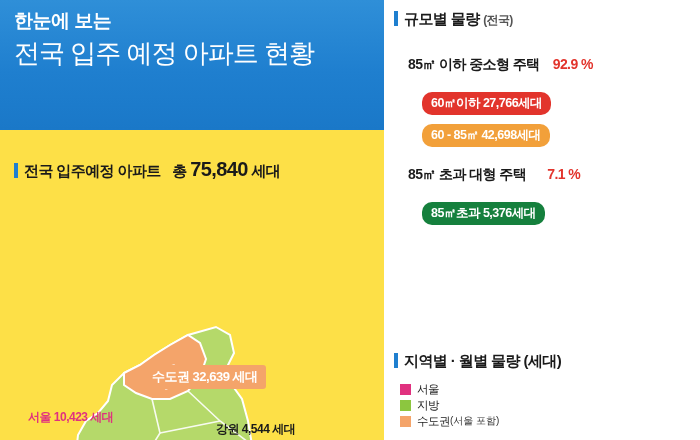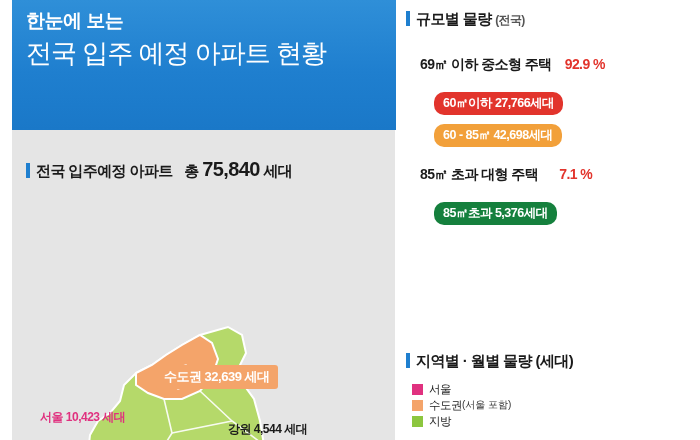--- a/index.html
+++ b/index.html
@@ -2,42 +2,42 @@
 <html><head>
 <meta charset="utf-8">
 <style>
   html,body{margin:0;padding:0;}
   body{
     width:700px;height:440px;overflow:hidden;
     font-family:"Liberation Sans","DejaVu Sans",sans-serif;
     background:#ffffff;
     position:relative;
   }
-  .stage{position:absolute;left:12px;top:0;width:636px;height:440px;overflow:hidden;background:#fff;}
+  .stage{position:absolute;left:0;top:0;width:636px;height:440px;overflow:hidden;background:#fff;}
 
   
   .banner{
     position:absolute;left:0;top:0;width:700px;height:130px;
     background:linear-gradient(180deg,#2f8fd8 0%, #1f7fcf 55%, #1a78c8 100%);
   }
   .banner .line1{
     position:absolute;left:14px;top:8px;
     font-size:19px;color:#ffffff;font-weight:bold;letter-spacing:-0.5px;
   }
   .banner .line2{
     position:absolute;left:14px;top:36px;
     font-size:26px;color:#ffffff;font-weight:normal;letter-spacing:-1px;
   }
   .banner .line3{
     position:absolute;left:14px;top:76px;
     font-size:19px;color:#ffe98a;font-weight:bold;letter-spacing:-0.5px;
   }
 
   
-  .leftpanel{position:absolute;left:0;top:130px;width:383px;height:310px;background:#e5e5e5;}
+  .leftpanel{position:absolute;left:0;top:130px;width:383px;height:310px;background:#fde047;padding-left:24px;}
   .sect-title{position:absolute;font-size:15px;font-weight:bold;color:#1a1a1a;letter-spacing:-0.6px;}
   .bluebar{display:inline-block;width:4px;height:15px;background:#1f7fcf;vertical-align:-2px;margin-right:6px;}
   .total-num{color:#1a1a1a;font-size:20px;font-weight:bold;}
 
   
   .mapwrap{position:absolute;left:20px;top:195px;width:350px;height:245px;}
   svg{display:block;}
 
   
   .lbl{position:absolute;white-space:nowrap;font-weight:bold;letter-spacing:-0.5px;}
@@ -124,21 +124,21 @@
   </div>
 
   <div class="rightpanel">
 
     <div class="rp-title">
       <span class="bluebar"></span><span>규모별 물량</span>
       <span class="sub">(전국)</span>
     </div>
 
     <div class="scale-row" style="left:24px;top:56px;">
-      <span>69㎡ 이하 중소형 주택</span>
+      <span>85㎡ 이하 중소형 주택</span>
       <span class="pct" style="margin-left:10px;margin-top:10px;">92.9 %</span>
     </div>
 
     <div class="tagbar" style="left:38px;top:92px;background:#e2342c;">60㎡이하 27,766세대</div>
 
     <div class="tagbar" style="left:38px;top:124px;background:#f2a03a;">60 - 85㎡ 42,698세대</div>
 
     <div class="scale-row" style="left:24px;top:166px;">
       <span>85㎡ 초과 대형 주택</span>
       <span class="pct" style="margin-left:18px;">7.1 %</span>
@@ -150,26 +150,26 @@
       <span class="bluebar"></span><span>지역별 · 월별 물량</span>
       <span class="sub">(세대)</span>
     </div>
 
     <div class="legend">
       <div class="legend-item">
         <span class="sw" style="background:#e0317f;"></span>
         <span class="legend-label">서울</span>
       </div>
       <div class="legend-item">
+        <span class="sw" style="background:#8cc63f;"></span>
+        <span class="legend-label">지방</span>
+      </div>
+      <div class="legend-item">
         <span class="sw" style="background:#f4a46a;"></span>
         <span class="legend-label">수도권</span>
         <span class="legend-sub">(서울 포함)</span>
-      </div>
-      <div class="legend-item">
-        <span class="sw" style="background:#8cc63f;"></span>
-        <span class="legend-label">지방</span>
       </div>
     </div>
 
     <div class="barvalue">17,035</div>
   </div>
 
 </div>
 
 </body></html>

